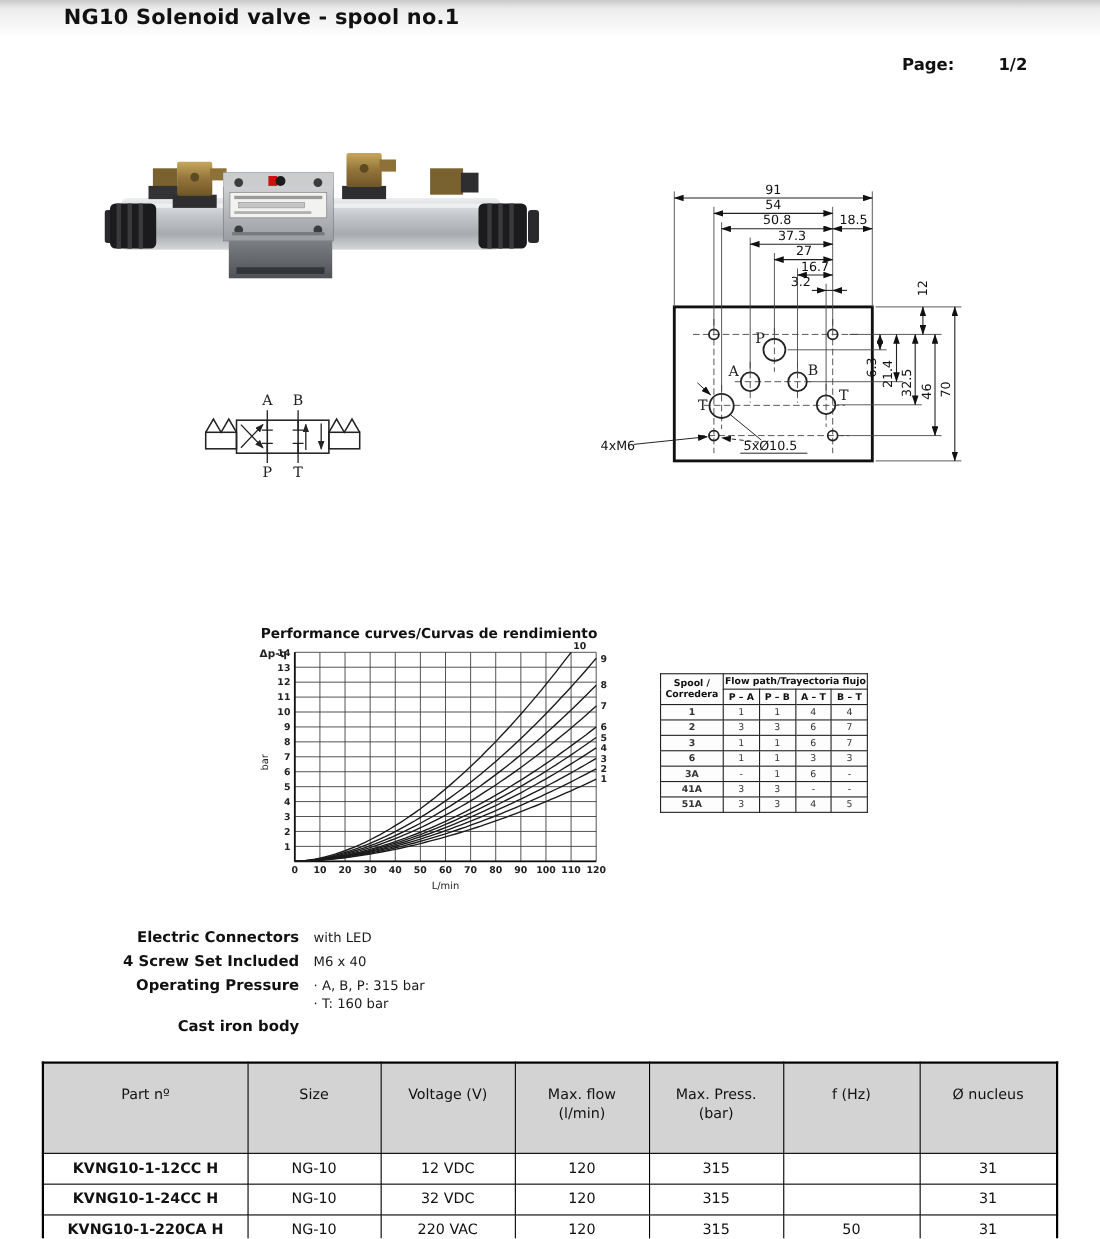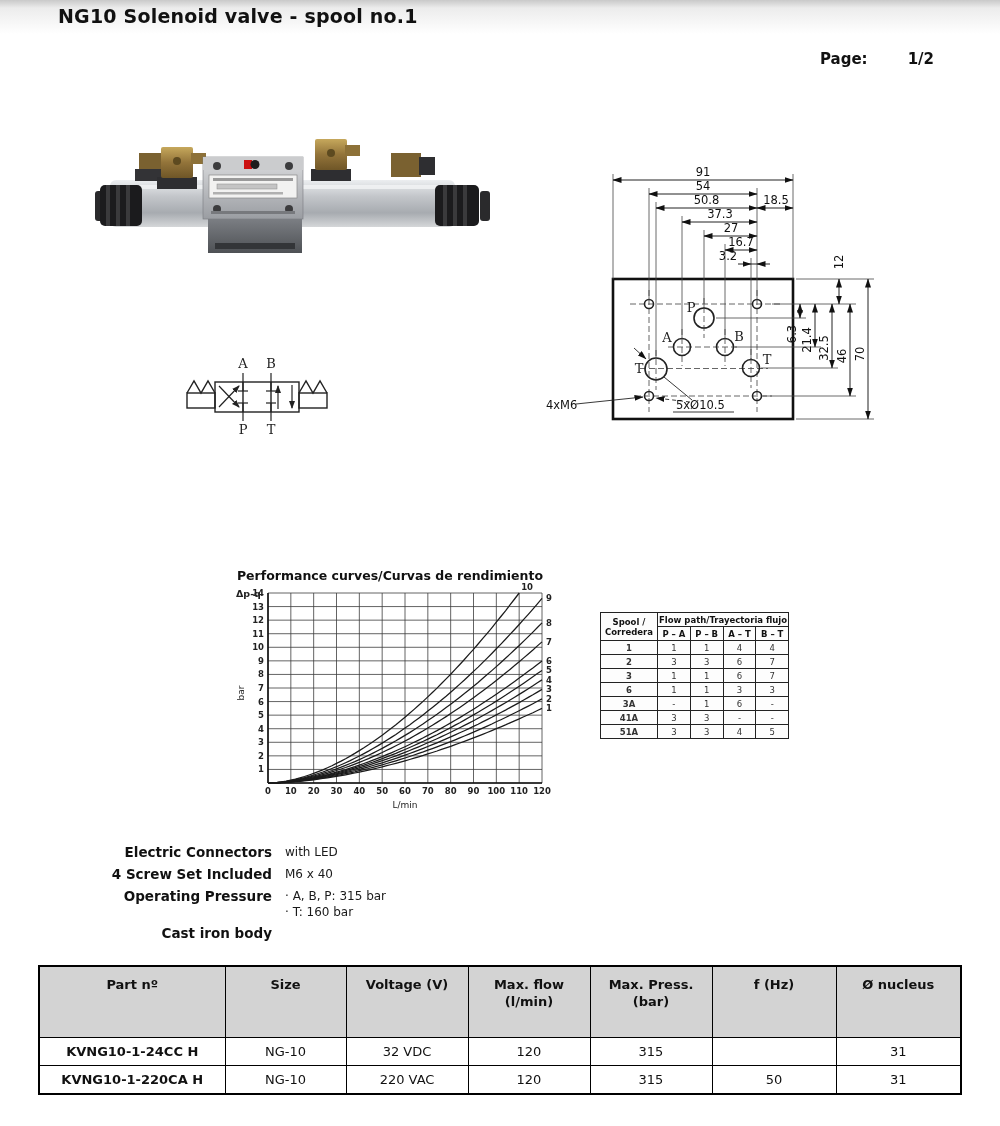--- a/index.html
+++ b/index.html
@@ -28,21 +28,21 @@
   .sp-first{font-weight:bold;font-size:9px;color:#111;}
   
   .specs{position:absolute;left:70px;top:844px;width:480px;}
   .spec-row{display:grid;grid-template-columns:202px 1fr;column-gap:13px;margin-bottom:5px;}
   .spec-label{font-weight:bold;font-size:13.5px;text-align:right;line-height:17px;}
   .spec-vals{font-size:12px;line-height:16px;color:#1a1a1a;}
   
   .parts{position:absolute;left:38px;top:965px;width:922px;border-collapse:collapse;
          table-layout:fixed;border:2px solid #000;}
   .parts th,.parts td{border:1px solid #000;text-align:center;font-size:13px;background:#fff;}
-  .parts th{height:60px;font-weight:bold;vertical-align:top;padding-top:9px;line-height:17px;margin-top:16px;}
+  .parts th{height:60px;font-weight:normal;vertical-align:top;padding-top:20px;line-height:17px;margin-top:16px;}
   .parts td{height:25px;}
   .pt-first{font-weight:bold;}
 </style>
 </head>
 <body>
 
 <div class="page">
 
   <div class="title">NG10 Solenoid valve - spool no.1</div>
 
@@ -504,20 +504,29 @@
           <th style="background: rgb(211, 211, 211);">
             <div>f (Hz)</div>
           </th>
           <th style="background: rgb(211, 211, 211);">
             <div>Ø nucleus</div>
           </th>
         </tr>
       </thead>
     <tbody id="parts-body">
         <tr>
+          <td class="pt-first">KVNG10-1-12CC H</td>
+          <td>NG-10</td>
+          <td>12 VDC</td>
+          <td>120</td>
+          <td>315</td>
+          <td></td>
+          <td>31</td>
+        </tr>
+        <tr>
           <td class="pt-first">KVNG10-1-24CC H</td>
           <td>NG-10</td>
           <td>32 VDC</td>
           <td>120</td>
           <td>315</td>
           <td></td>
           <td>31</td>
         </tr>
         <tr>
           <td class="pt-first">KVNG10-1-220CA H</td>

